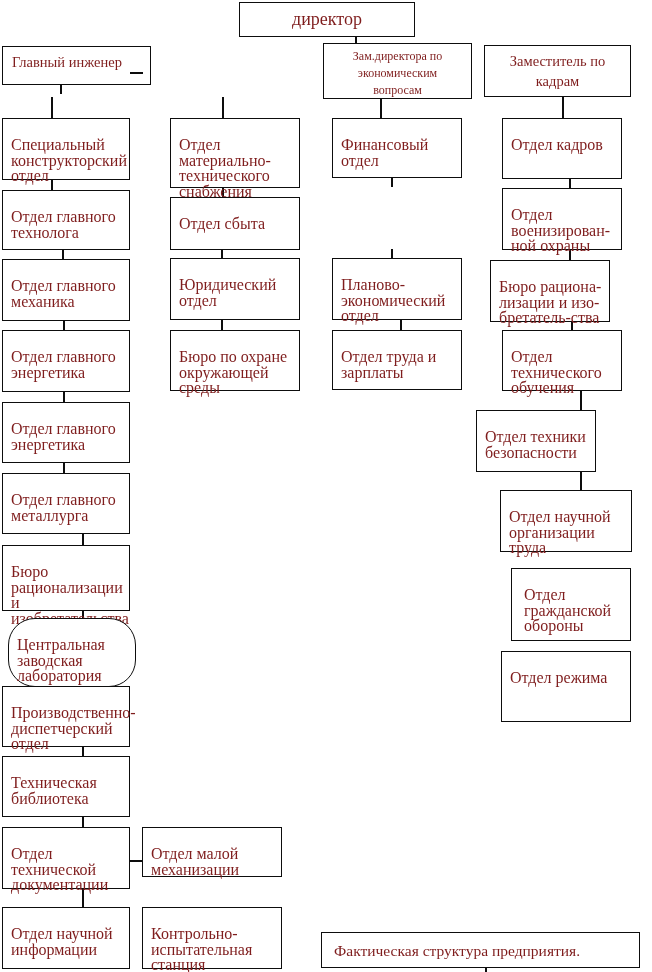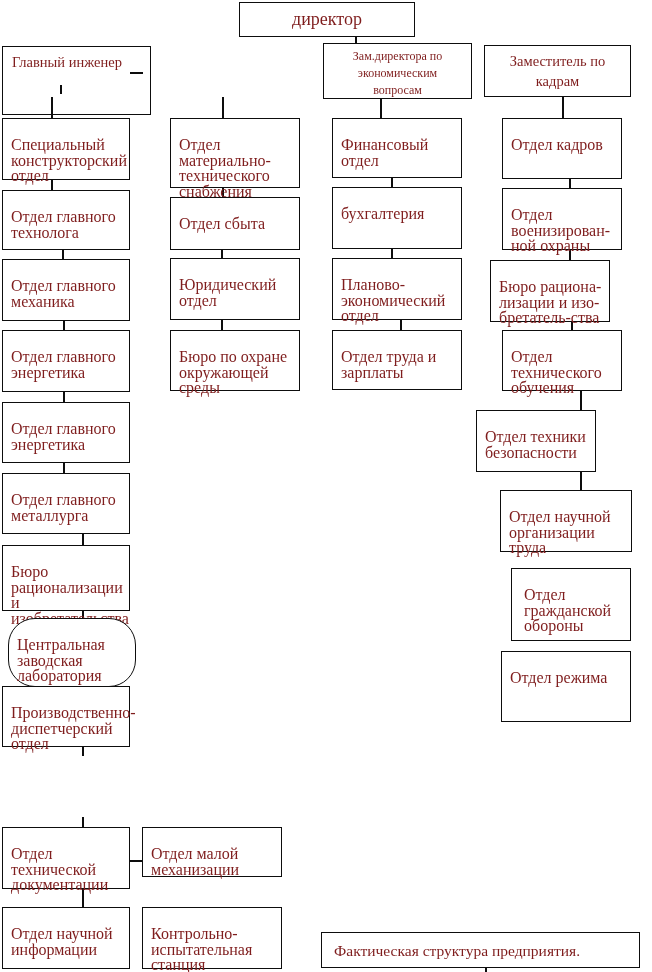--- a/index.html
+++ b/index.html
@@ -51,21 +51,21 @@
   .hline { position: absolute; height: 2px; background: #0d0d0d; }
 </style>
 </head>
 <body>
 
 <div id="page">
 
   <div class="bx director" style="left:239px; top:2px; width:176px; height:35px;">директор</div>
   <div class="vline" style="left:355px; top:37px; height:8px;"></div>
 
-  <div class="bx head head-left" style="left:2px; top:46px; width:149px; height:69px;">Главный инженер</div>
+  <div class="bx head head-left" style="left:2px; top:46px; width:149px; height:39px;">Главный инженер</div>
   <div class="hline" style="left:130px; top:72px; width:13px; height:1.5px;"></div>
   <div class="vline" style="left:60px; top:85px; height:9px; width:1.5px;"></div>
 
   <div class="bx head head-small" style="left:323px; top:43px; width:149px; height:56px;">Зам.директора по
 экономическим
 вопросам</div>
   <div class="bx head" style="left:484px; top:45px; width:147px; height:52px;">Заместитель по
 кадрам</div>
 
   <div class="vline" style="left:51px; top:97px; height:21px;"></div>
@@ -97,20 +97,22 @@
 металлурга</div>
   <div class="bx" style="left:2px; top:545px; width:128px; height:66px;">Бюро
 рационализации и
 изобретательства</div>
   <div class="bx" style="left:8px; top:618px; width:128px; height:69px;border-radius:27px;">Центральная
 заводская
 лаборатория</div>
   <div class="bx" style="left:2px; top:686px; width:128px; height:61px;">Производственно-
 диспетчерский
 отдел</div>
+  <div class="bx" style="left:2px; top:756px; width:128px; height:61px;">Техническая
+библиотека</div>
   <div class="bx" style="left:2px; top:827px; width:128px; height:62px;">Отдел
 технической
 документации</div>
   <div class="bx" style="left:2px; top:907px; width:128px; height:62px;">Отдел научной
 информации</div>
 
   <div class="bx" style="left:142px; top:827px; width:140px; height:50px;">Отдел малой
 механизации</div>
   <div class="bx" style="left:142px; top:907px; width:140px; height:62px;">Контрольно-
 испытательная
@@ -132,21 +134,20 @@
 окружающей
 среды</div>
 
   <div class="vline" style="left:380px; top:99px; height:19px;"></div>
   <div class="vline" style="left:391px; top:178px; height:9px;"></div>
   <div class="vline" style="left:391px; top:249px; height:9px;"></div>
   <div class="vline" style="left:400px; top:320px; height:10px;"></div>
 
   <div class="bx" style="left:332px; top:118px; width:130px; height:60px;">Финансовый
 отдел</div>
-  <div class="bx" style="left:332px; top:187px; width:130px; height:62px;">бухгалтерия</div>
   <div class="bx" style="left:332px; top:258px; width:130px; height:62px;">Планово-
 экономический
 отдел</div>
   <div class="bx" style="left:332px; top:330px; width:130px; height:60px;">Отдел труда и
 зарплаты</div>
 
   <div class="vline" style="left:562px; top:97px; height:21px;"></div>
   <div class="vline" style="left:569px; top:179px; height:9px;"></div>
   <div class="vline" style="left:569px; top:250px; height:10px;"></div>
   <div class="vline" style="left:571px; top:322px; height:8px;"></div>

